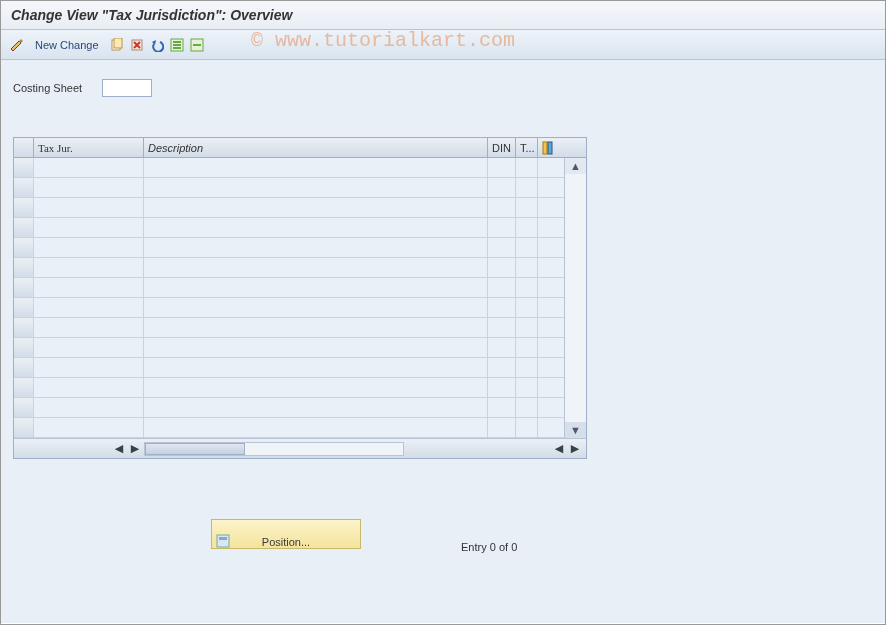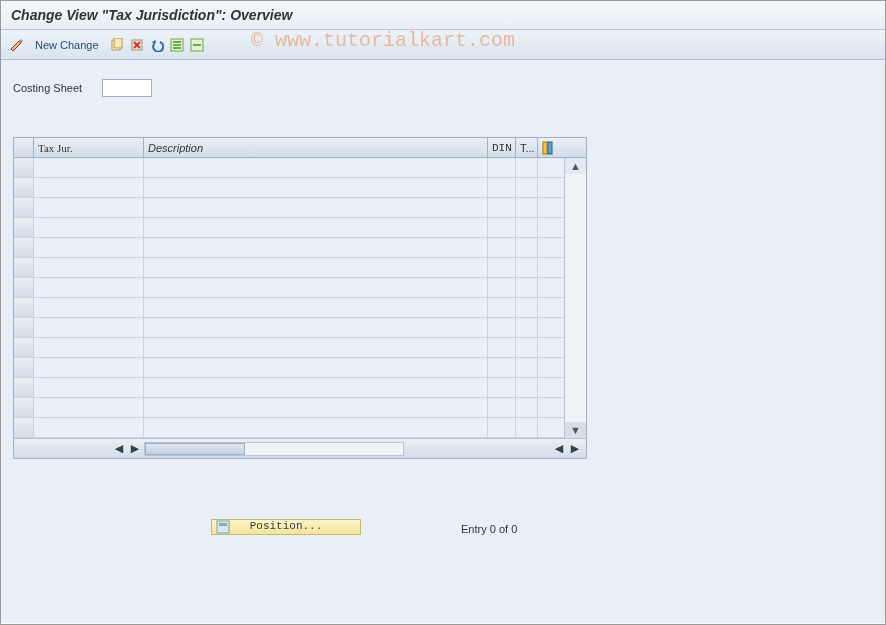--- a/index.html
+++ b/index.html
@@ -83,21 +83,21 @@
       font-size: 11px;
       color: #333;
       display: flex;
       align-items: center;
       overflow: hidden;
       white-space: nowrap;
     }
     .th-sel { width: 20px; flex-shrink:0;}
     .th-tax { width: 110px; flex-shrink:0;font-family:Liberation Serif, serif;}
     .th-desc { width: 344px; flex-shrink:0;font-style:italic;}
-    .th-din { width: 28px; flex-shrink:0;font-family:Liberation Mono, monospace;}
+    .th-din { width: 28px; flex-shrink:0;}
     .th-t { width: 22px; flex-shrink:0;}
     .th-cfg { width: 22px; border-right: none; display:flex; justify-content:center; flex-shrink:0;}
     .table-body {
       display: flex;
     }
     .rows {
       flex: 1;
     }
     .row {
       display: flex;
@@ -134,37 +134,36 @@
     .hscroll-row .spacer-left { width: 130px; display:flex; justify-content:flex-end; gap:2px; padding-right:2px;}
     .hscroll-row .htrack { width: 260px; background:#f0f4f9; border:1px solid #b8c4d4; height:14px; position:relative;}
     .hscroll-row .hthumb { position:absolute; left:0; top:0; height:12px; width:100px; background: linear-gradient(to bottom,#dfe6ef,#c5d1e0); border:1px solid #9db0c8;}
     .hscroll-row .spacer-right { flex:1; display:flex; justify-content:flex-end; gap:2px; padding-right:4px;}
     .arrow-btn { width:14px;height:14px;display:inline-flex;align-items:center;justify-content:center;color:#344;cursor:pointer;}
     .position-btn {
       position: absolute;
       left: 210px;
       top: 518px;
       width: 150px;
-      height: 16px;
+      height: 30px;
       background: linear-gradient(to bottom, #fcf3c9, #f5e49b);
       border: 1px solid #c7b96b;
       display: flex;
-      align-items: flex-start;
+      align-items: flex-end;
       justify-content: center;
       cursor: pointer;
       color: #3a3a3a;
-      font-family: Liberation Mono, monospace;
     }
     .position-btn .picon{
       position:absolute; left:4px; width:14px; height:14px;
     }
     .entry-text {
       position: absolute;
       left: 460px;
-      top: 522px;
+      top: 540px;
       color: #333;
     }
     .watermark {
       position:absolute;
       left: 250px; top: 28px;
       font-size: 20px;
       color: rgba(230,150,100,0.6);
       font-family: Liberation Mono, monospace;
       pointer-events:none;
       z-index:5;

